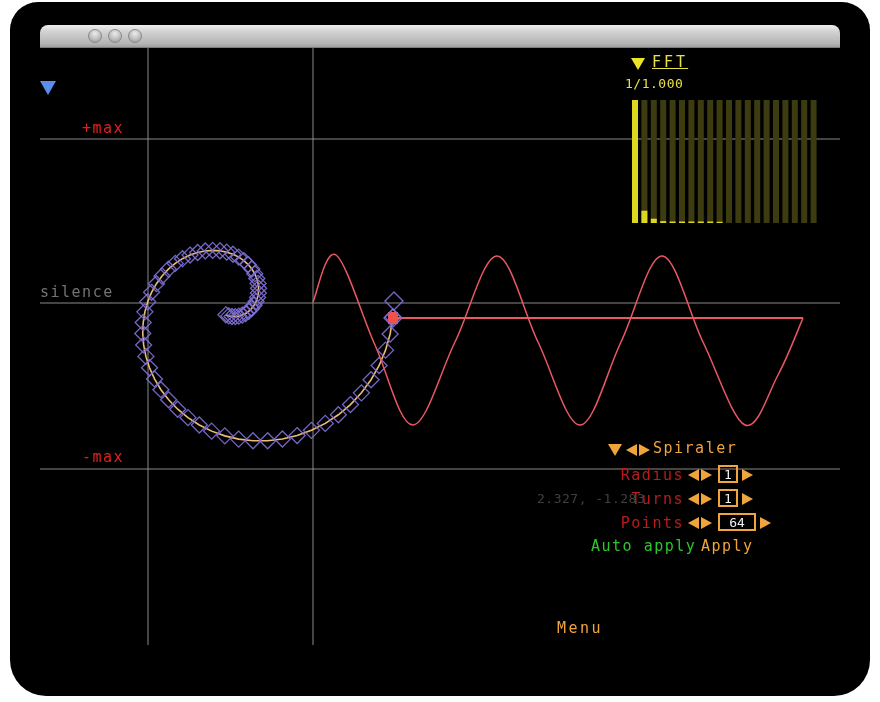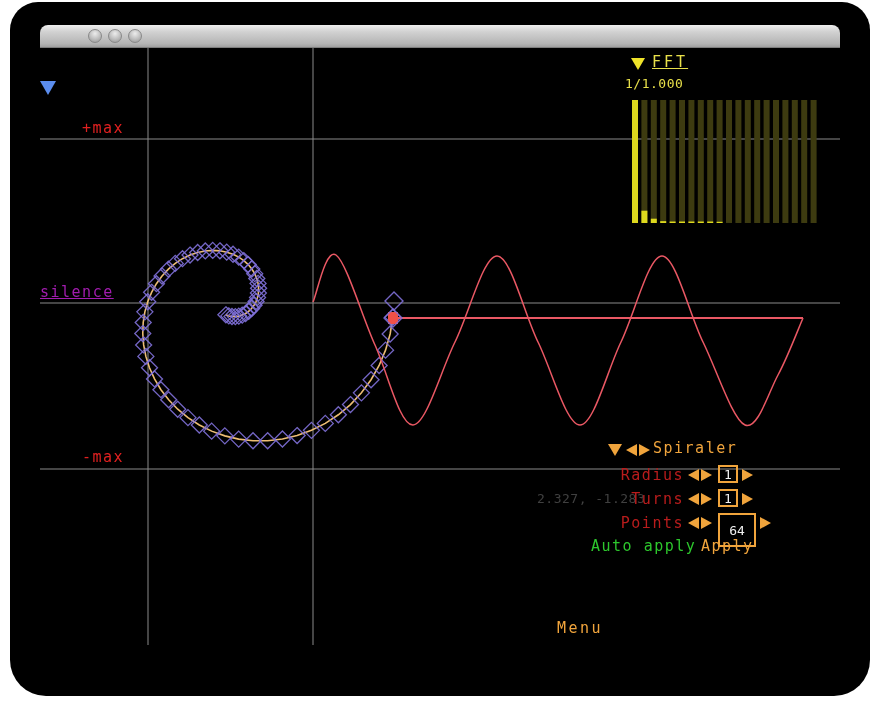--- a/index.html
+++ b/index.html
@@ -9,21 +9,21 @@
              border-radius:28px 28px 36px 36px;}
   #titlebar{position:absolute;left:40px;top:25px;width:800px;height:22px;
             border-radius:8px 8px 0 0;
             background:linear-gradient(#efefef,#d2d2d2 30%,#b4b4b4 85%,#a0a0a0);
             border-bottom:1px solid #7d7d7d;}
   .tl{position:absolute;top:4px;width:14px;height:14px;border-radius:50%;
       background:radial-gradient(circle at 50% 30%, #ececec, #bdbdbd 55%, #939393);
       border:1px solid #898989;box-sizing:border-box;}
   #canvas{position:absolute;left:0;top:0;}
   .txt{position:absolute;white-space:pre;line-height:1;}
-  .yellow{color:#e8e04a;} .red{color:#e02020;margin-left:42px;} .cyan{color:#a21caf;text-decoration:underline;}
+  .yellow{color:#e8e04a;} .red{color:#e02020;margin-left:42px;} .cyan{color:#737373;}
   .orange{color:#f0a43c;} .green{color:#2dc62d;} .white{color:#404040;}
   .f15{font-size:15px;letter-spacing:1.5px;} .f13{font-size:13px;letter-spacing:0.5px;}
   .tri-down{width:0;height:0;border-left:8px solid transparent;border-right:8px solid transparent;}
   .tri-down.sm{border-left-width:7px;border-right-width:7px;}
   .tri-left{width:0;height:0;border-top:6px solid transparent;border-bottom:6px solid transparent;
             border-right:11px solid #f0a43c;}
   .tri-right{width:0;height:0;border-top:6px solid transparent;border-bottom:6px solid transparent;
              border-left:11px solid #f0a43c;}
   .pos{position:absolute;}
   .valbox{position:absolute;border:2px solid #f0a43c;color:#f0f0f0;font-size:13px;
@@ -188,21 +188,21 @@
 
   <div class="rowlabel" style="right:196px;top:490px;">Turns</div>
   <div class="pos tri-left btn" style="left:688px;top:493px;"></div>
   <div class="pos tri-right btn" style="left:701px;top:493px;"></div>
   <div class="valbox btn" style="left:718px;top:489px;width:20px;height:18px;">1</div>
   <div class="pos tri-right btn" style="left:742px;top:493px;"></div>
 
   <div class="rowlabel" style="right:196px;top:514px;">Points</div>
   <div class="pos tri-left btn" style="left:688px;top:517px;"></div>
   <div class="pos tri-right btn" style="left:701px;top:517px;"></div>
-  <div class="valbox btn" style="left:718px;top:513px;width:38px;height:34px;">64</div>
+  <div class="valbox btn" style="left:718px;top:513px;width:38px;height:18px;">64</div>
   <div class="pos tri-right btn" style="left:760px;top:517px;"></div>
 
   <div class="txt green f15 btn" style="left:591px;top:539px;">Auto apply</div>
   <div class="txt orange f15 btn" style="left:701px;top:539px;">Apply</div>
 
   <div class="txt orange btn" style="left:557px;top:621px;font-size:15px;letter-spacing:2.5px;">Menu</div>
 
 </div>
 
 </body></html>

